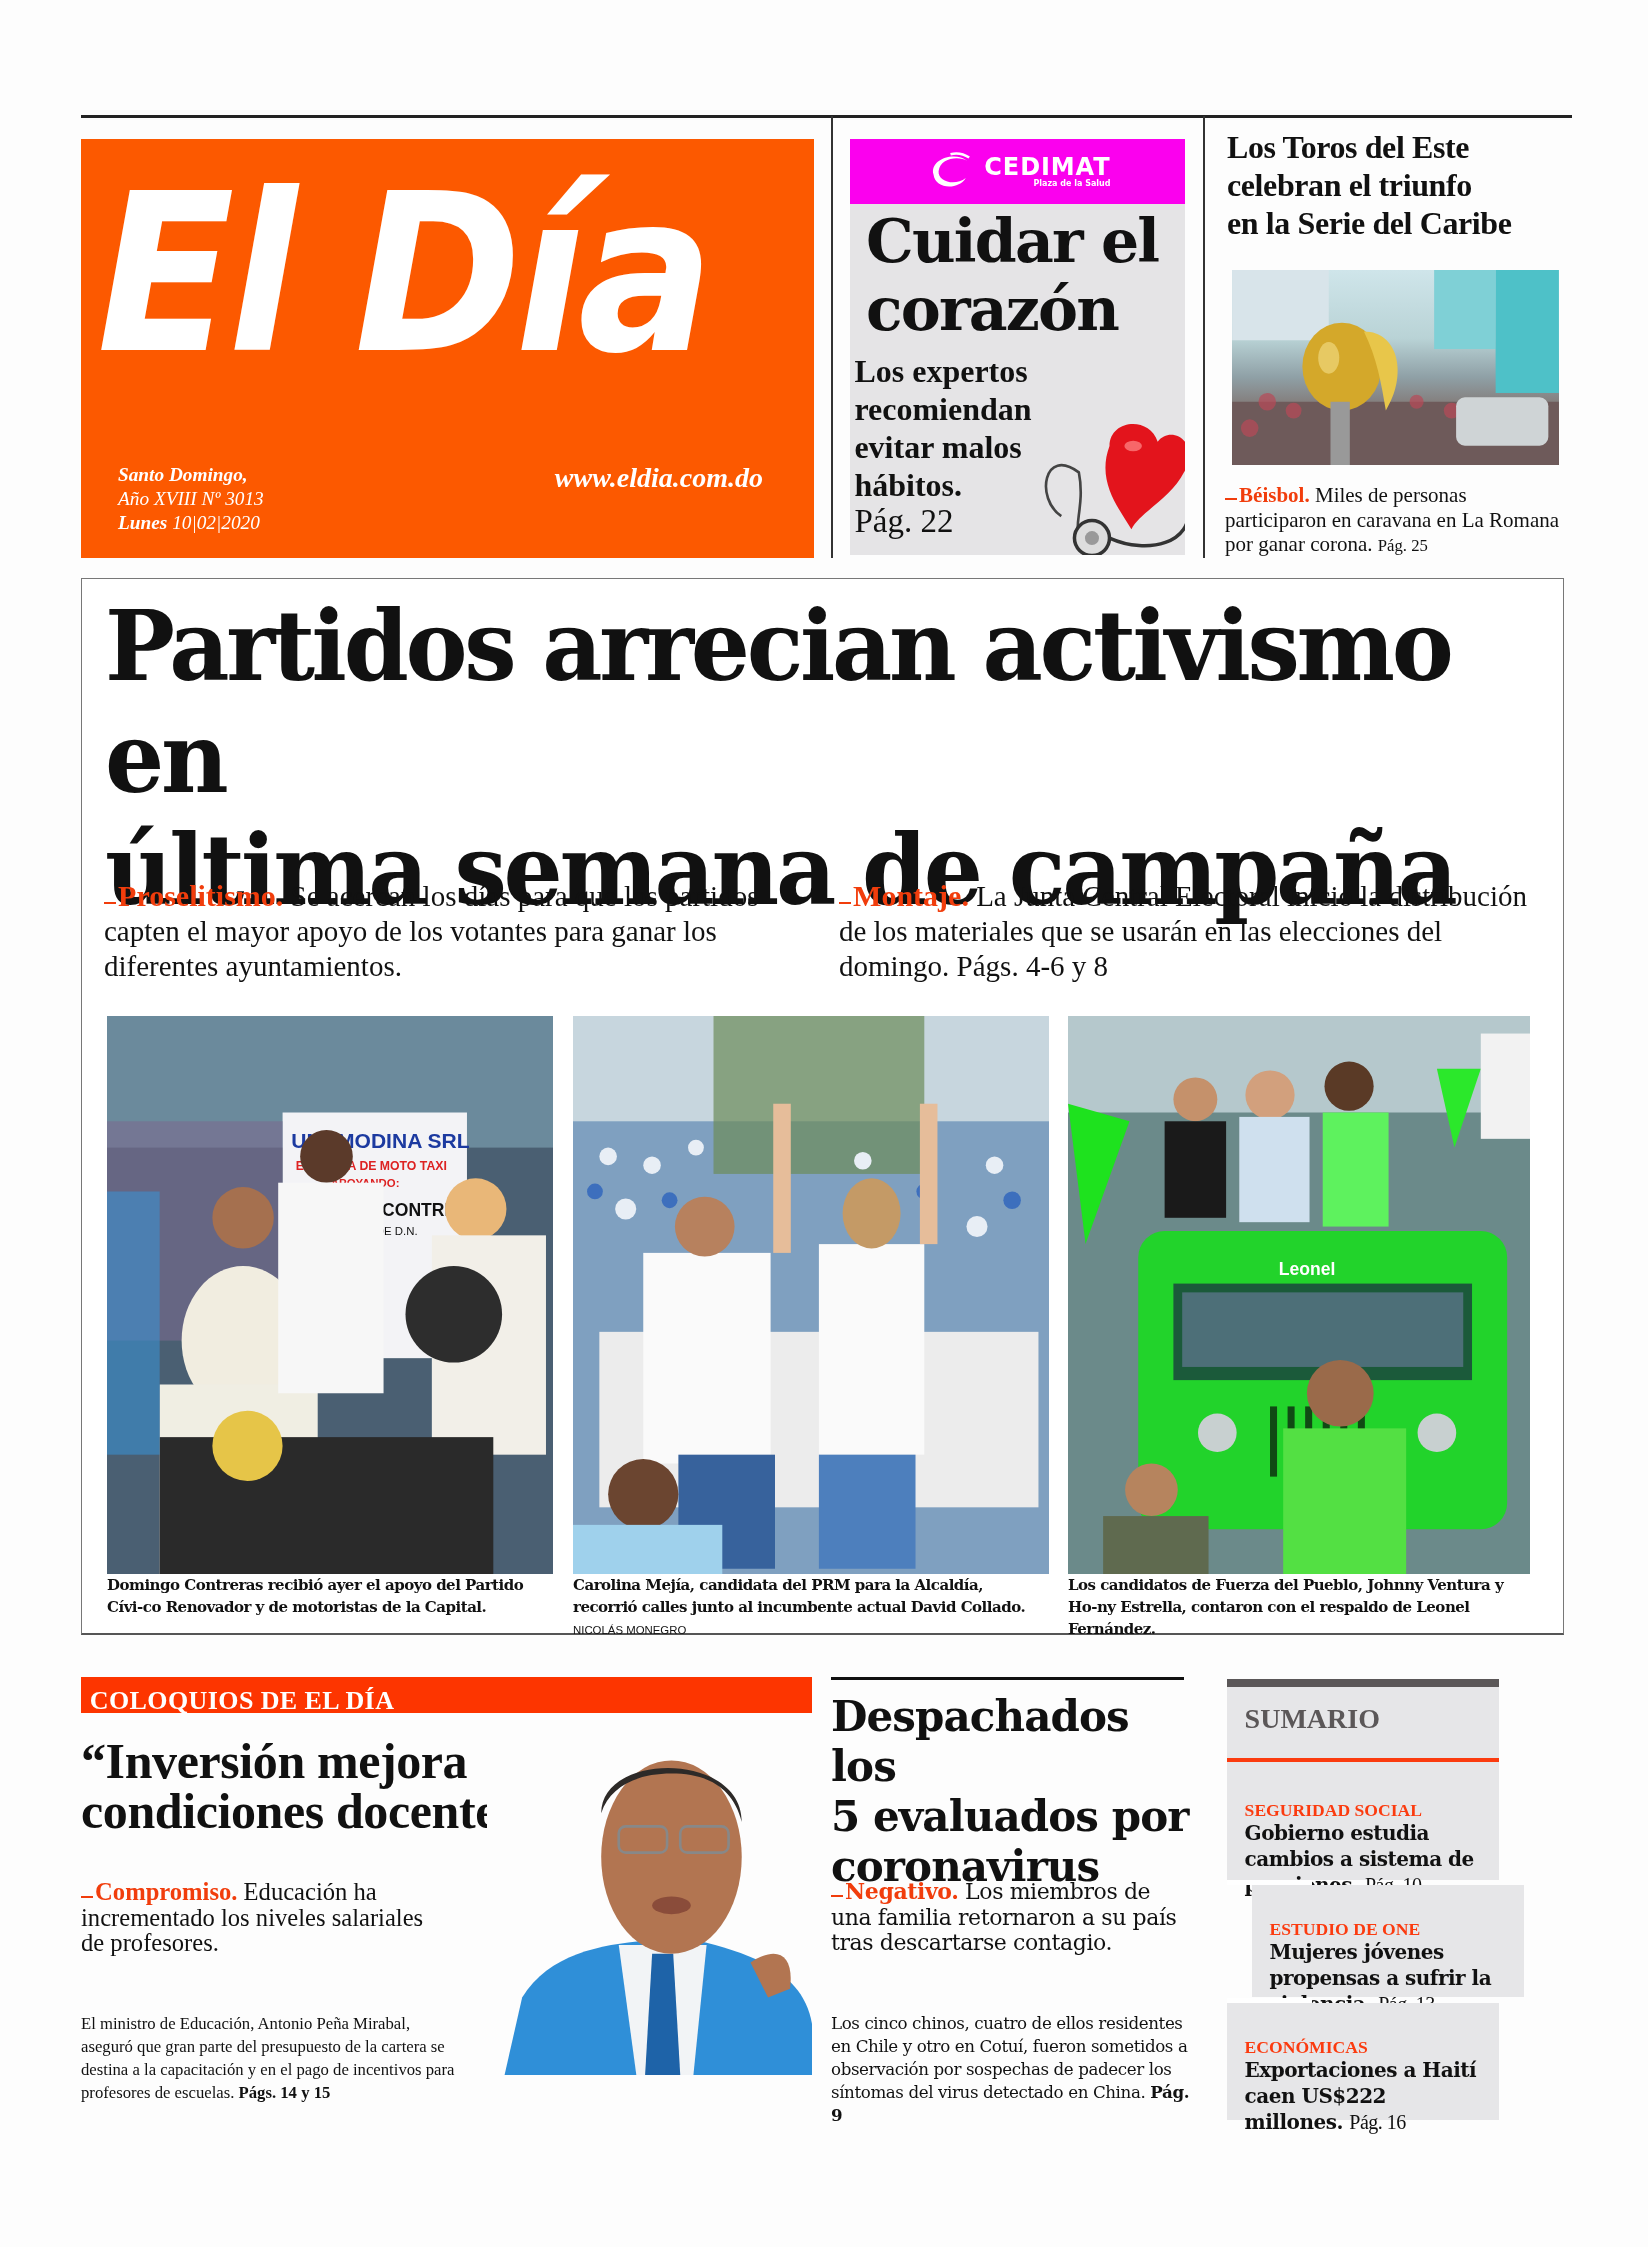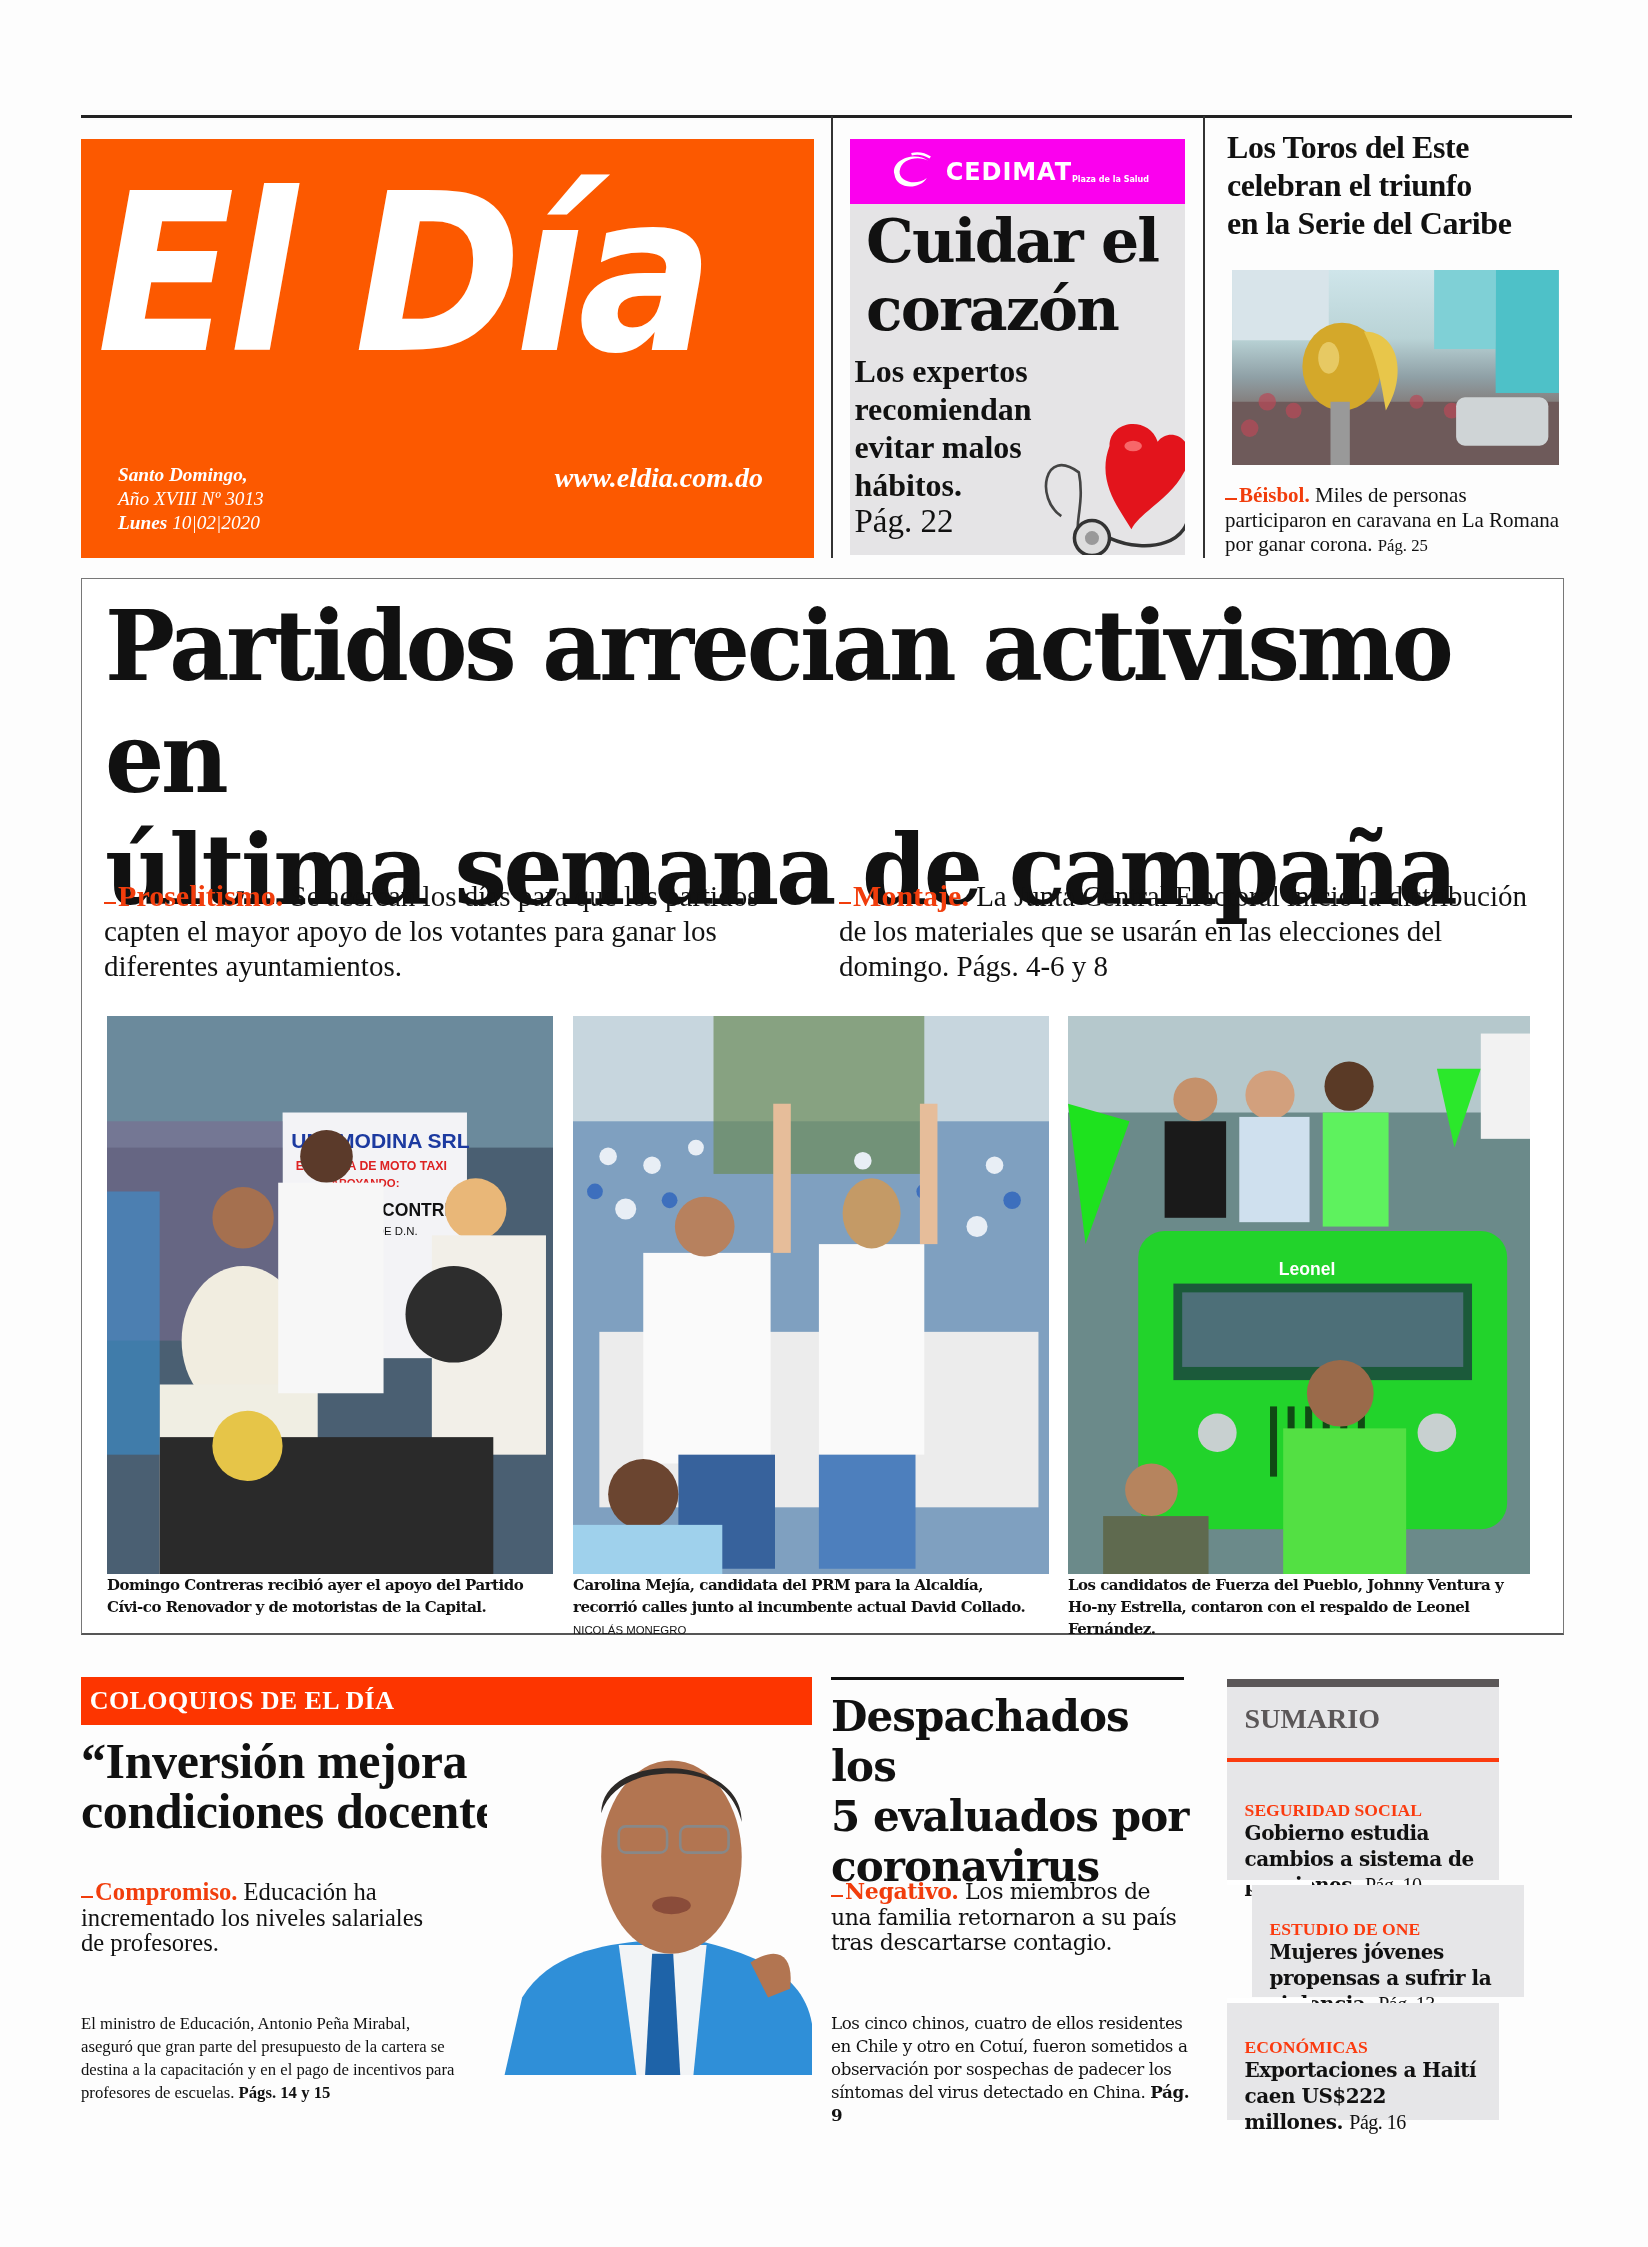--- a/index.html
+++ b/index.html
@@ -15,21 +15,21 @@
   .masthead { left: 81px; top: 139px; width: 733px; height: 419px; background: #fc5900; color: #fff; font-style: italic; }
   .logo { position: absolute; left: 16px; top: 26px; font-family: "DejaVu Sans", "Liberation Sans", sans-serif; font-weight: bold; font-size: 219px; line-height: 1; letter-spacing: -7px; color: #fff; transform: scaleX(0.92); transform-origin: left top; }
   .mast-meta { position: absolute; left: 37px; top: 324px; font-size: 19.3px; line-height: 24px; color: #fff; font-family: "Liberation Serif", serif; }
   .mast-meta .b { font-weight: bold; }
   .mast-url { position: absolute; right: 51px; top: 323px; font-size: 28px; font-weight: bold; color: #fff; font-family: "Liberation Serif", serif; }
 
   
   .cedimat { left: 850px; top: 139px; width: 335px; height: 416px; background: #e5e4e6; overflow: hidden; }
   .cedimat-head { position: absolute; left: 0; top: 0; width: 100%; height: 65px; background: #fb00ee; display: flex; align-items: center; justify-content: center; gap: 8.8px; }
   .ced-logo { width: 51px; height: 44px; }
-  .ced-name { display: flex; flex-direction: row; align-items: flex-end; color: #fff; font-family: "DejaVu Sans", sans-serif; }
+  .ced-name { display: flex; flex-direction: column; align-items: flex-end; color: #fff; font-family: "DejaVu Sans", sans-serif; }
   .ced-name .n { font-size: 24px; font-weight: bold; letter-spacing: 0.9px; line-height: 1; }
   .ced-name .s { font-size: 8px; font-weight: bold; }
   .ced-title { position: absolute; left: 16px; top: 68px; font-size: 60px; line-height: 68px; font-weight: bold; font-family: "DejaVu Serif", serif; letter-spacing: -1.8px; }
   .ced-sub { position: absolute; left: 4.4px; top: 213px; font-size: 32px; line-height: 38px; font-weight: bold; font-family: "Liberation Serif", serif; }
   .ced-page { position: absolute; left: 4.4px; top: 364px; font-size: 33px; font-family: "Liberation Serif", serif; }
   .heart { position: absolute; left: 176px; top: 272px; width: 167px; height: 149px; }
 
   
   .toros-title { left: 1227px; top: 128px; width: 334px; font-size: 32px; line-height: 38px; font-weight: bold; font-family: "Liberation Serif", serif; letter-spacing: -0.4px; }
   .toros-photo { left: 1232px; top: 270px; width: 327px; height: 195px; overflow: hidden; background: linear-gradient(180deg, #cfe5ea 0%, #b9d3d6 35%, #8fa0a6 55%, #7a6058 80%, #5b4a45 100%); }
@@ -43,21 +43,21 @@
   .lead-title { left: 105px; top: 590px; width: 1457px; font-size: 98px; line-height: 112px; font-weight: bold; font-family: "DejaVu Serif", serif; letter-spacing: -3.5px; transform: scaleX(0.95); transform-origin: left top; }
   .lead-deck { top: 878px; width: 680px; font-size: 29px; line-height: 35px; font-family: "Liberation Serif", serif; }
   .lead-deck .kicker { font-size: 30px; }
 
   .photo { top: 1016px; height: 558px; overflow: hidden; }
   .photo svg { width: 100%; height: 100%; display: block; }
   .caption { top: 1574px; font-size: 15px; line-height: 22px; font-weight: bold; font-family: "DejaVu Serif", serif; letter-spacing: -0.5px; }
   .credit { font-weight: normal; font-size: 11.4px; letter-spacing: 0; font-family: "Liberation Sans", sans-serif; }
 
   
-  .coloq-bar { left: 81px; top: 1677px; width: 731px; height: 48px; background: #fd3500; color: #fff; font-size: 26px; font-weight: bold; font-family: "Liberation Serif", serif; padding: 12.3px 8.8px; letter-spacing: 0.4px; line-height: 24.6px; }
+  .coloq-bar { left: 81px; top: 1677px; width: 731px; height: 36px; background: #fd3500; color: #fff; font-size: 26px; font-weight: bold; font-family: "Liberation Serif", serif; padding: 12.3px 8.8px; letter-spacing: 0.4px; line-height: 24.6px; }
   .coloq-title { left: 81px; top: 1736px; width: 544px; font-size: 50px; line-height: 50px; font-weight: bold; font-family: "Liberation Serif", serif; letter-spacing: -0.4px; }
   .coloq-deck { left: 81px; top: 1879px; width: 351px; font-size: 24.6px; line-height: 25.5px; font-family: "Liberation Serif", serif; }
   .coloq-body { left: 81px; top: 2012px; width: 377px; font-size: 16.7px; line-height: 23px; font-family: "Liberation Serif", serif; }
   .coloq-body b, .desp-body b { font-weight: bold; }
   .portrait { left: 487px; top: 1734px; width: 325px; height: 341px; overflow: hidden; }
 
   
   .desp-rule { left: 831px; top: 1677px; width: 353px; height: 2.6px; background: #111; }
   .desp-title { left: 831px; top: 1692px; width: 360px; font-size: 42px; line-height: 50px; font-weight: bold; font-family: "DejaVu Serif", serif; letter-spacing: -0.9px; }
   .desp-deck { left: 831px; top: 1879px; width: 360px; font-size: 22px; line-height: 25.5px; font-family: "DejaVu Serif", serif; letter-spacing: -0.4px; }

